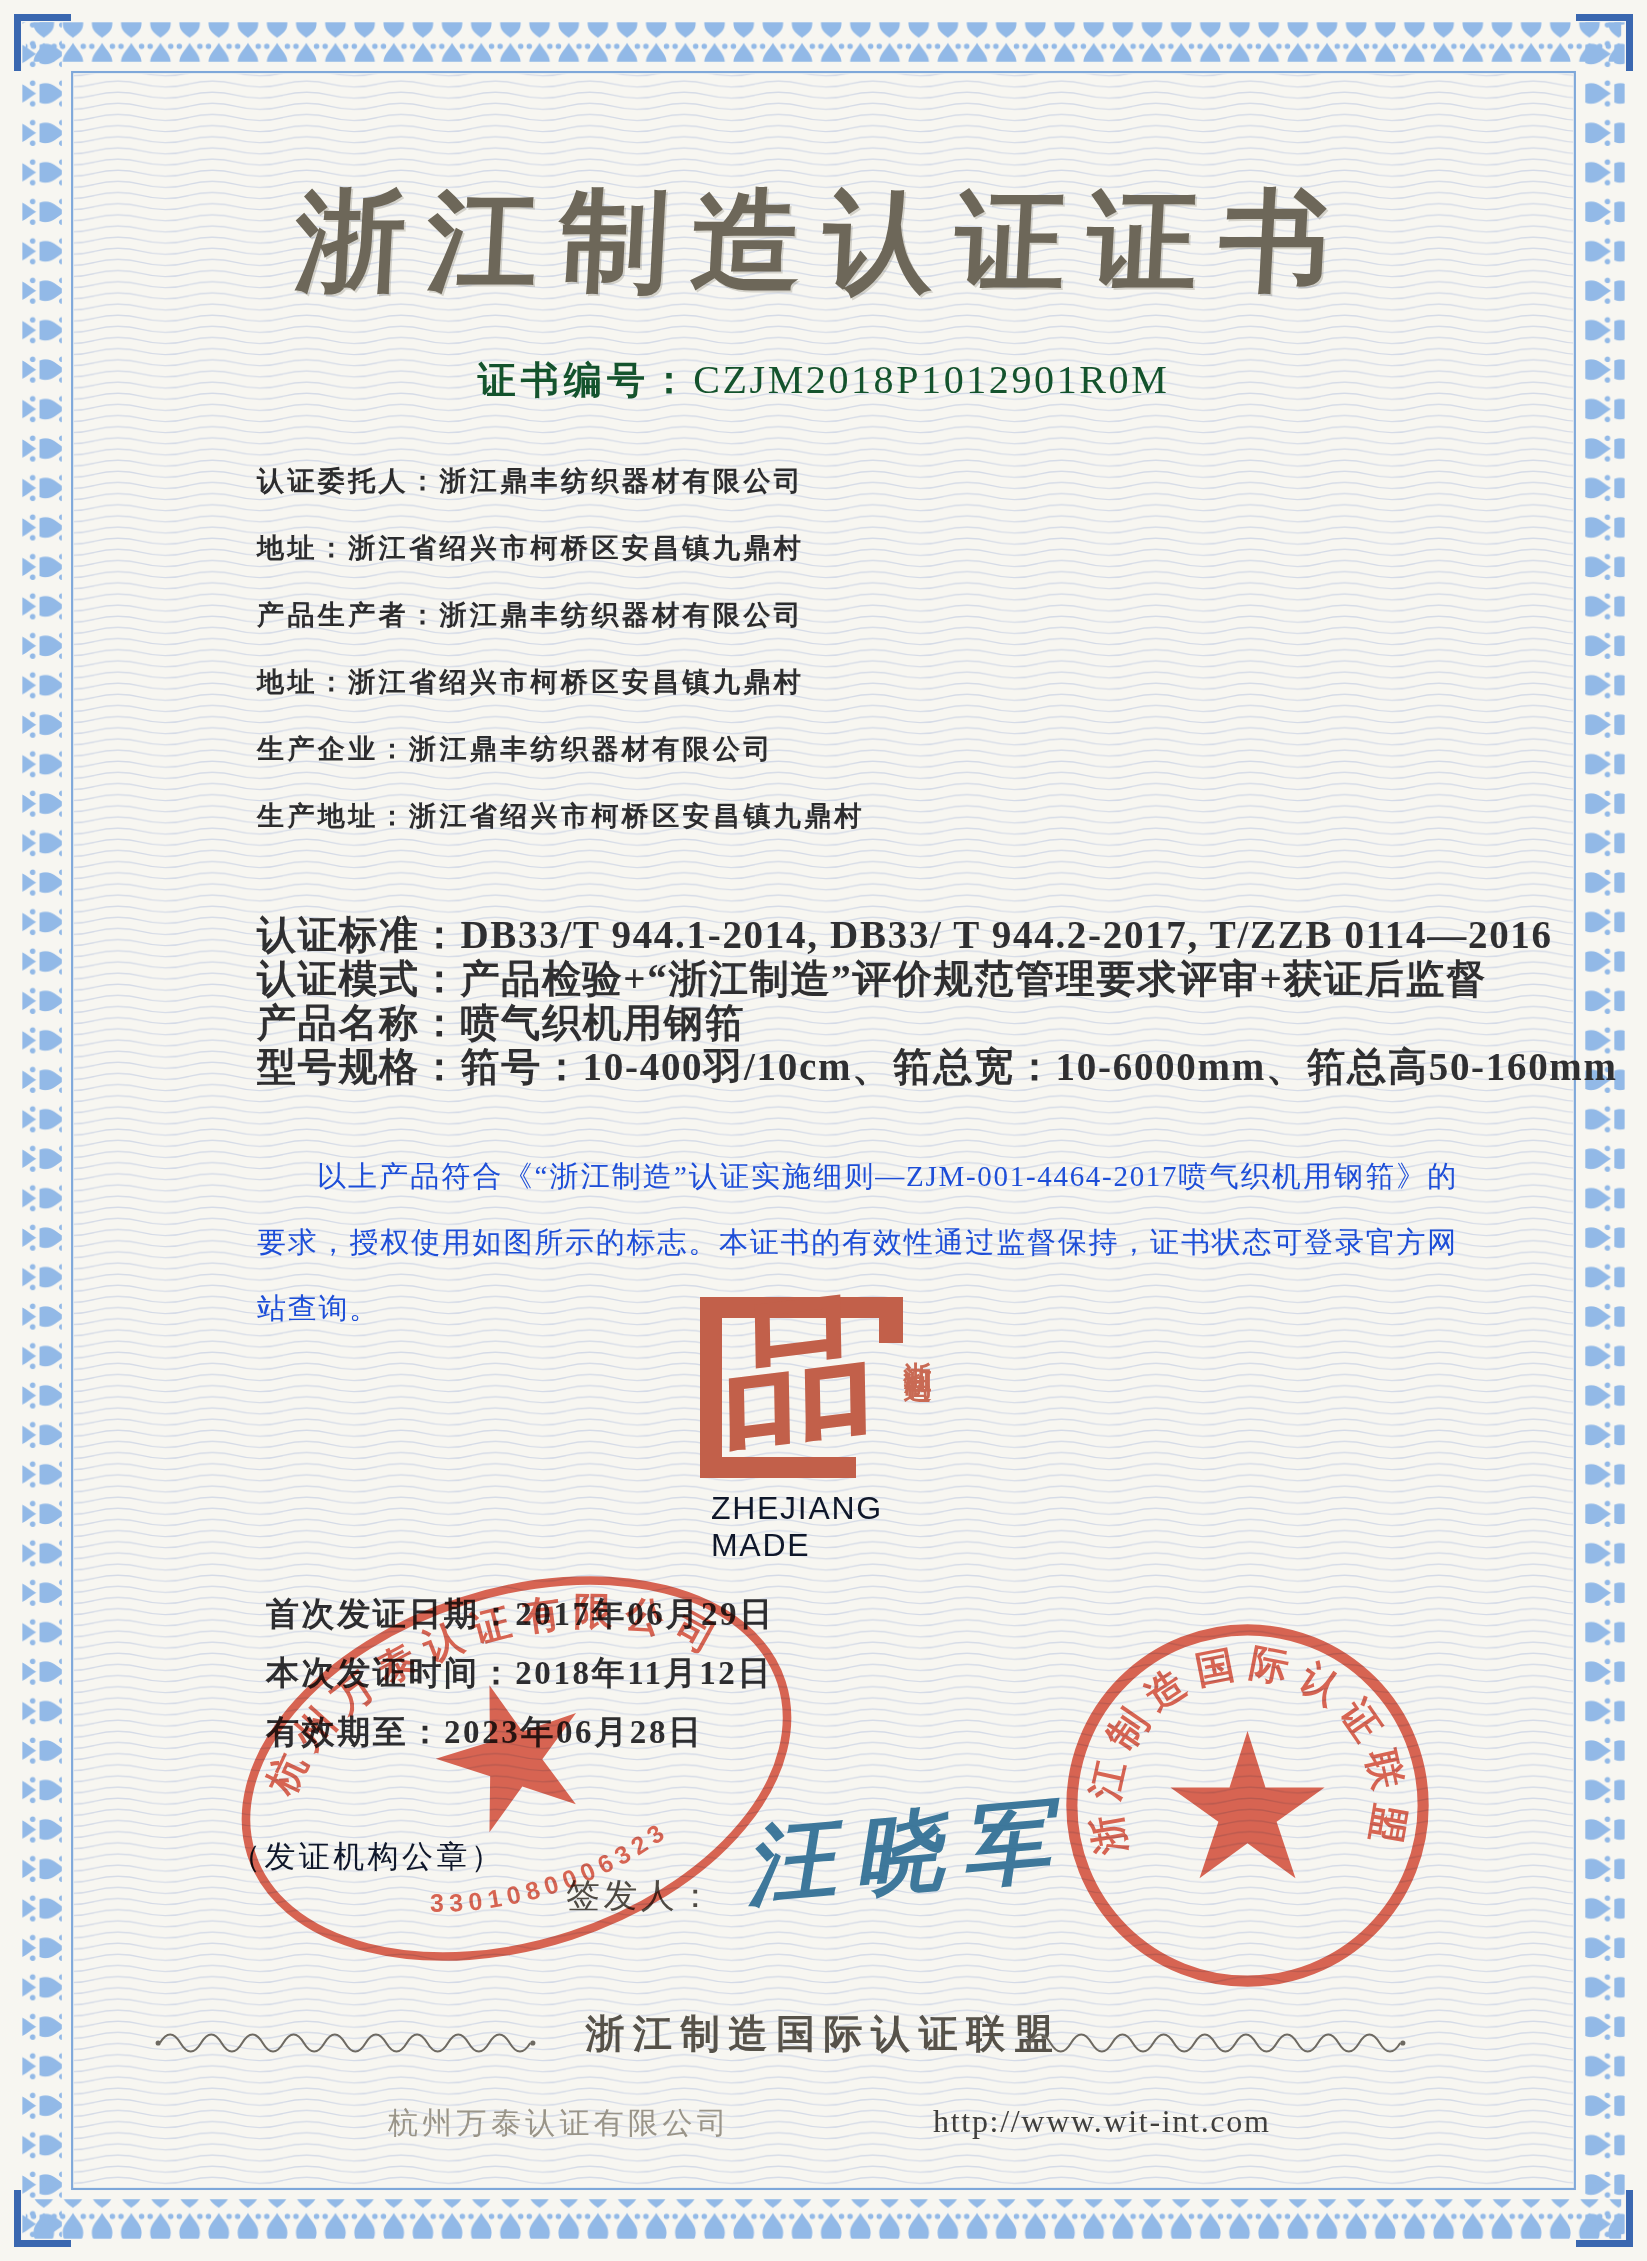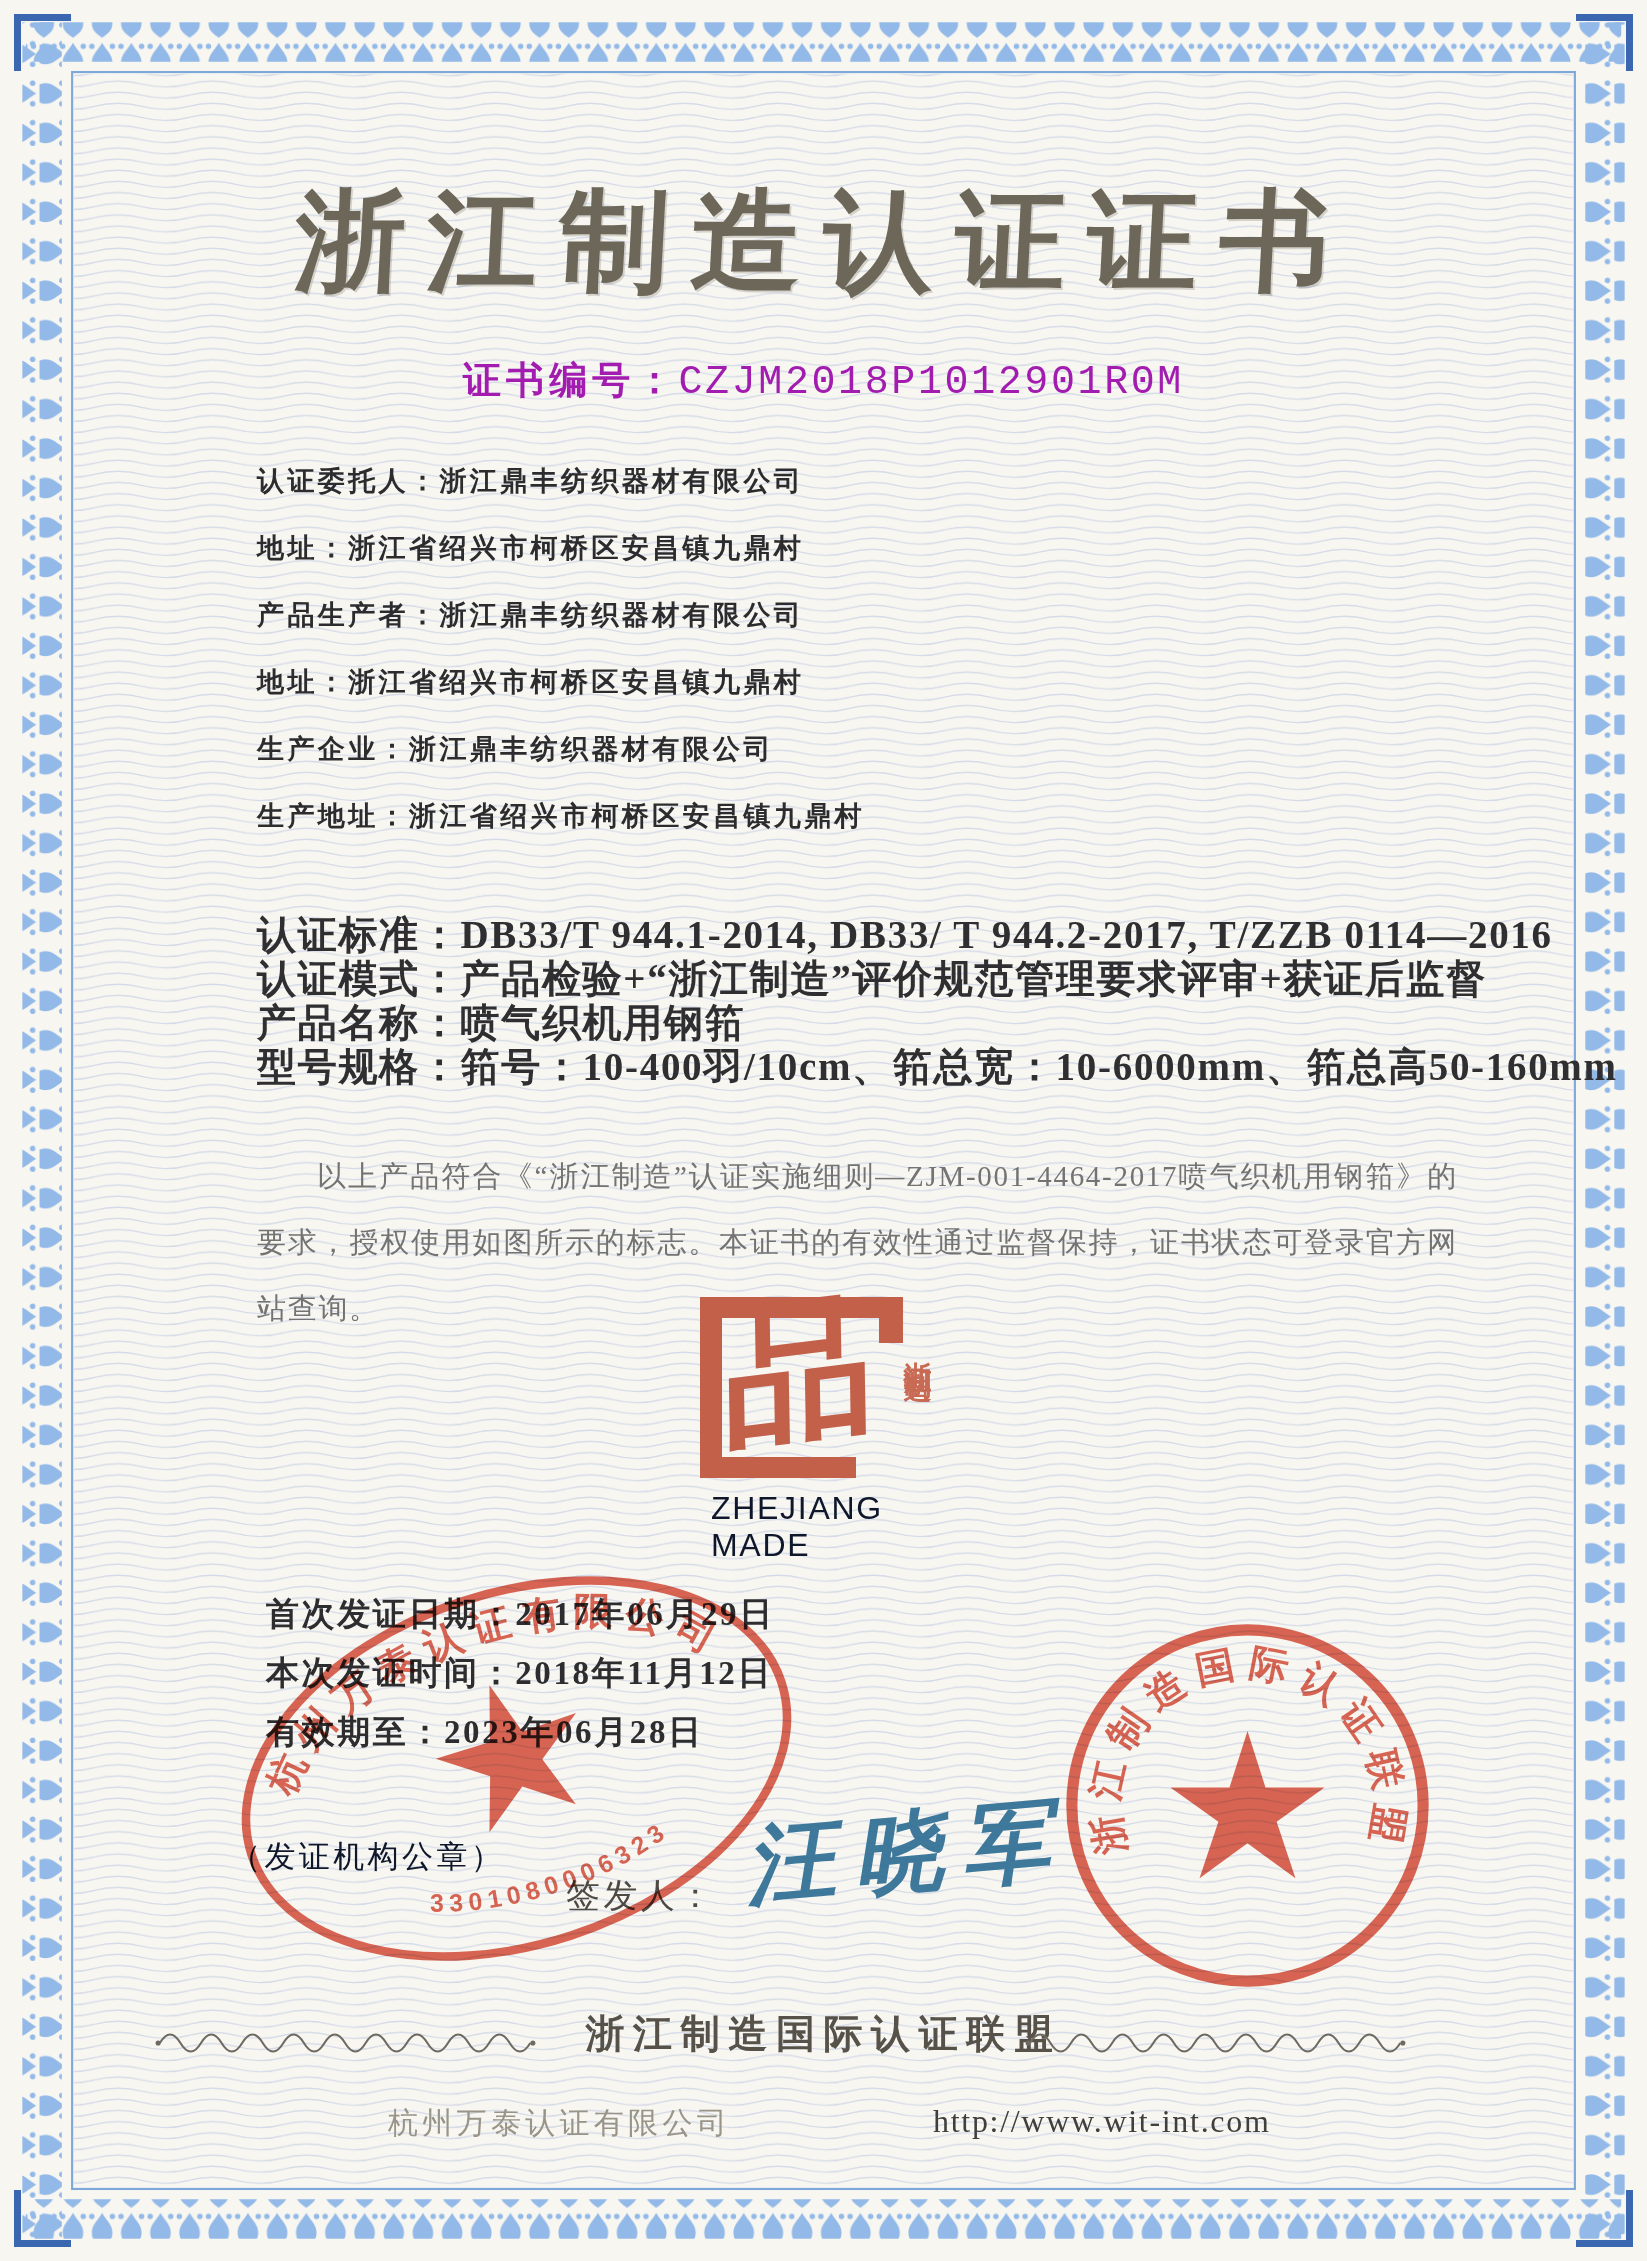--- a/index.html
+++ b/index.html
@@ -16,34 +16,34 @@
   .corner.bl{left:13.7px;bottom:13.7px;border-left:7.7px solid #3a67b0;border-bottom:7.7px solid #3a67b0;}
   .corner.br{right:13.7px;bottom:13.7px;border-right:7.7px solid #3a67b0;border-bottom:7.7px solid #3a67b0;}
 
   .title{
     position:absolute;left:0;top:168px;width:1647px;text-align:center;z-index:2;
     font-size:110px;font-weight:700;letter-spacing:22px;color:#6d6759;
     transform:skewX(-3deg);text-shadow:1.7px 1.7px 0 rgba(109,103,89,.25);
   }
   .cert-no{
     position:absolute;left:0;top:355px;width:1647px;text-align:center;z-index:2;
-    font-family:Liberation Mono, monospace;color:#a21caf;
+    font-family:Liberation Serif, serif;color:#14532d;
   }
   .cert-no .lbl{font-size:38px;font-weight:700;letter-spacing:5.1px;}
   .cert-no .val{font-size:40px;font-weight:500;letter-spacing:2.6px;}
 
   .parties{position:absolute;left:257px;top:463px;z-index:2;}
   .parties .row{height:67px;font-size:27px;font-weight:700;letter-spacing:3.4px;color:#2c2c2e;}
   .details{position:absolute;left:257px;top:908px;z-index:2;}
   .details .row{height:44px;font-size:39px;font-weight:700;letter-spacing:1.7px;color:#2f2f31;}
   .details .val{font-weight:700;}
   .statement{
     position:absolute;left:257px;top:1143px;width:1201px;z-index:2;
     font-size:29px;line-height:66px;text-indent:60px;text-align:justify;
-    color:#737373;letter-spacing:1.7px;margin:0;
+    color:#1d4ed8;letter-spacing:1.7px;margin:0;
   }
 
   .logo{position:absolute;left:685px;top:1294px;width:283px;height:244px;z-index:2;}
   .logo .bar{position:absolute;background:#c2604a;}
   .logo .bar.top{left:15.4px;top:3.4px;width:201px;height:20.6px;}
   .logo .bar.hook{left:194px;top:3.4px;width:24px;height:46px;}
   .logo .bar.left{left:15.4px;top:3.4px;width:21.4px;height:180px;}
   .logo .bar.bottom{left:15.4px;top:163px;width:156px;height:20.6px;}
   .logo .glyph{
     position:absolute;left:38px;top:1.7px;font-size:151px;font-weight:700;color:#c2604a;

